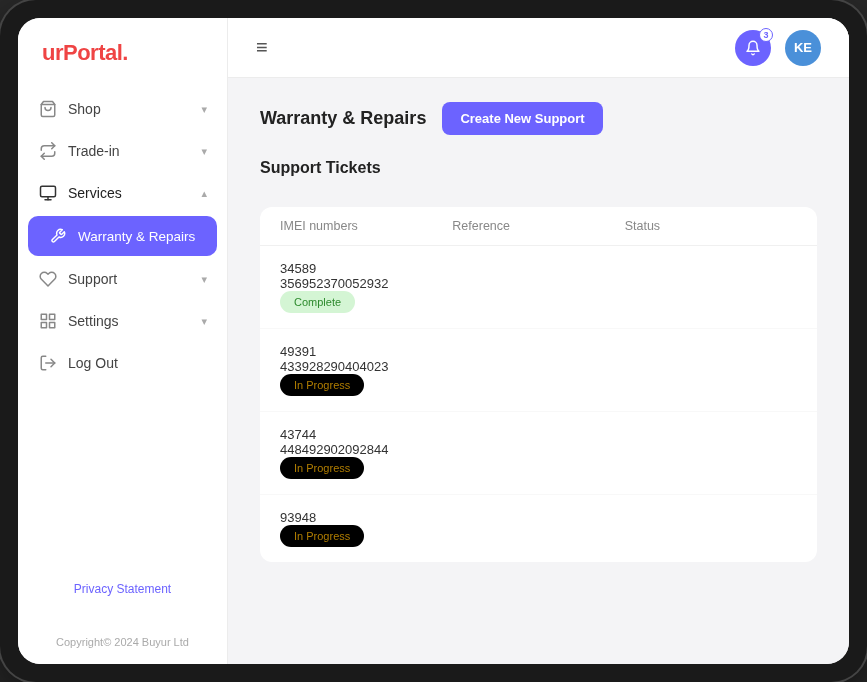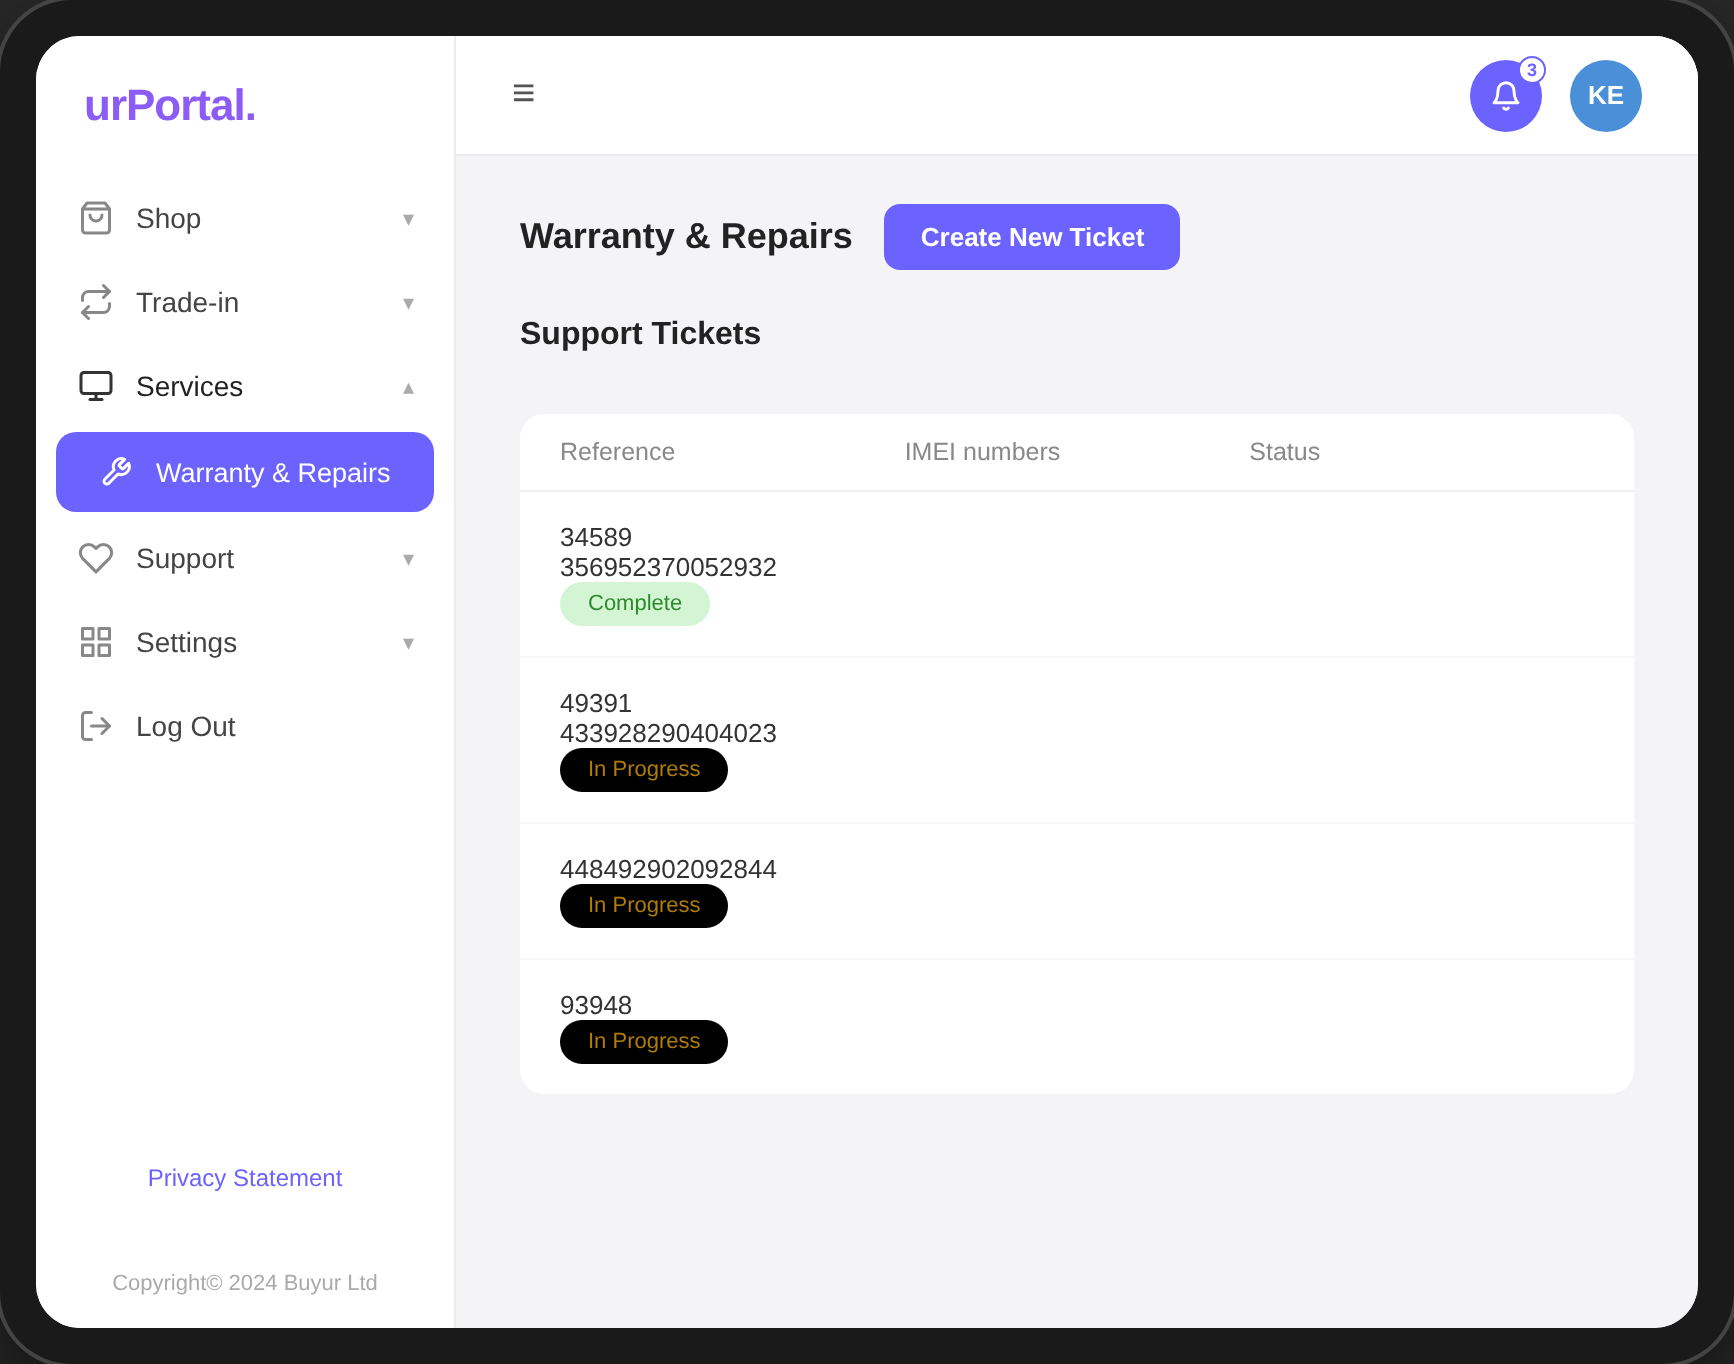--- a/index.html
+++ b/index.html
@@ -42,21 +42,21 @@
       padding: 0;
       height: 100%;
     }
     .sidebar-logo {
       padding: 22px 24px 18px 24px;
       font-size: 22px;
       font-weight: 800;
       color: #1a1a2e;
       letter-spacing: -0.5px;
     }
-    .sidebar-logo span { color: #8b5cf6; }
+    .sidebar-logo span { color: #ef4444; }
     .sidebar-logo .portal { font-weight: 700; }
     .sidebar-nav {
       flex: 1;
       padding: 4px 0;
     }
     .nav-item {
       display: flex;
       align-items: center;
       gap: 10px;
       padding: 11px 20px;
@@ -385,48 +385,49 @@
             <div class="notif-badge">3</div>
           </div>
           <div class="avatar-btn">KE</div>
         </div>
       </div>
 
       <div class="content">
 
         <div class="page-header">
           <h1 class="page-title">Warranty &amp; Repairs</h1>
-          <button class="create-btn">Create New Ticket</button>
+          <button class="create-btn">Create New Support</button>
         </div>
 
         <div class="section-title">Support Tickets</div>
 
         <div class="tickets-table">
           <div class="table-header">
+            <div class="table-header-cell">IMEI numbers</div>
             <div class="table-header-cell">Reference</div>
-            <div class="table-header-cell">IMEI numbers</div>
             <div class="table-header-cell">Status</div>
           </div>
 
           <div id="table-body">
               <div class="table-row">
       <div class="table-cell">34589</div>
       <div class="table-cell">356952370052932</div>
       <div class="table-cell">
         <span class="status-badge status-complete">Complete</span>
       </div>
     </div>
               <div class="table-row">
       <div class="table-cell">49391</div>
       <div class="table-cell">433928290404023</div>
       <div class="table-cell">
         <span class="status-badge status-inprogress">In Progress</span>
       </div>
     </div>
               <div class="table-row">
+      <div class="table-cell">43744</div>
       <div class="table-cell">448492902092844</div>
       <div class="table-cell">
         <span class="status-badge status-inprogress">In Progress</span>
       </div>
     </div>
               <div class="table-row">
       <div class="table-cell">93948</div>
       <div class="table-cell">
         <span class="status-badge status-inprogress">In Progress</span>
       </div>

